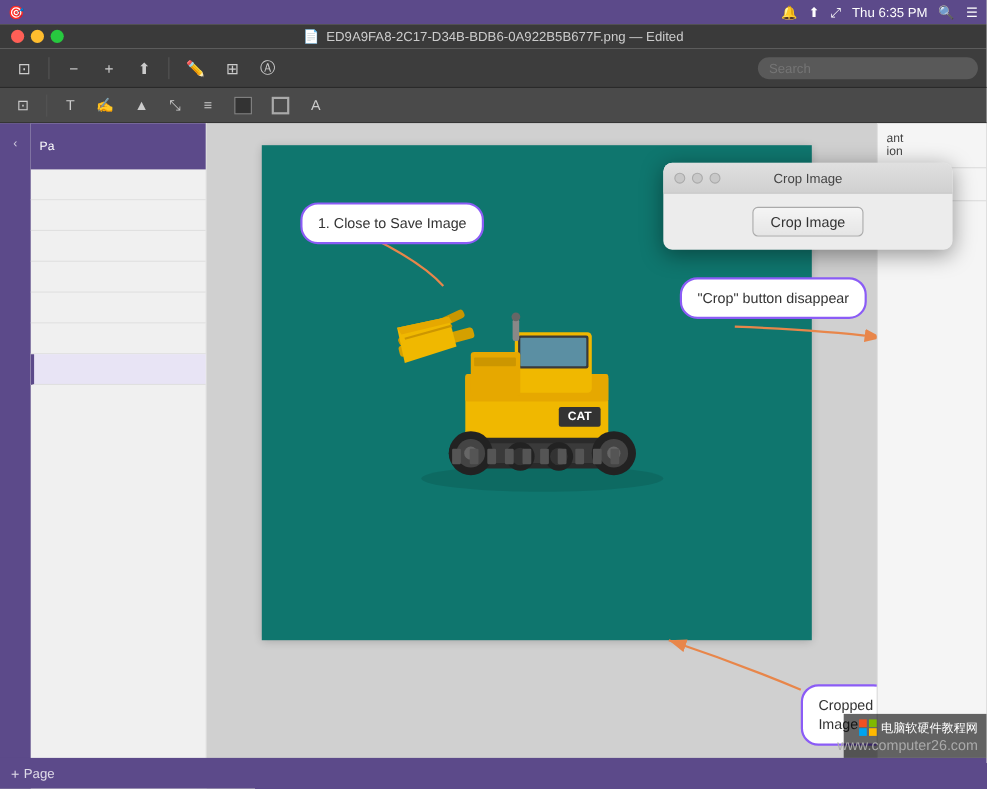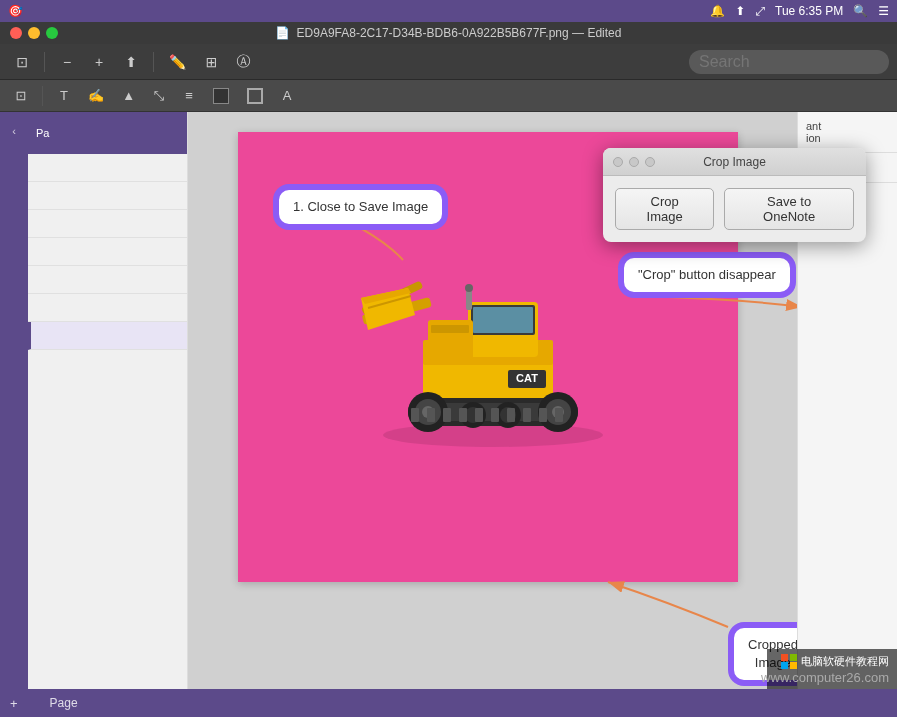--- a/index.html
+++ b/index.html
@@ -109,21 +109,21 @@
     }
     .toolbar-search {
       flex: 1;
       max-width: 200px;
       margin-left: auto;
       background: rgba(255,255,255,0.15);
       border: none;
       border-radius: 12px;
       padding: 3px 10px;
       color: #ccc;
-      font-size: 16px;
+      font-size: 12px;
       outline: none;
     }
 
     
     .format-toolbar {
       width: 100%;
       height: 32px;
       background: #4a4a4a;
       display: flex;
       align-items: center;
@@ -216,21 +216,21 @@
       overflow: hidden;
     }
 
     
     .page-canvas {
       position: absolute;
       top: 20px;
       left: 50px;
       width: 500px;
       height: 450px;
-      background: #ec4899;
+      background: #0f766e;
       box-shadow: 0 2px 8px rgba(0,0,0,0.2);
       display: flex;
       align-items: center;
       justify-content: center;
     }
 
     
     .right-panel {
       width: 100px;
       background: #f5f5f5;
@@ -310,25 +310,25 @@
     }
 
     
     .callout {
       position: absolute;
       z-index: 150;
     }
     .callout-bubble {
       background: white;
       border-radius: 16px;
-      border: 6px solid #8b5cf6;
+      border: 2px solid #8b5cf6;
       padding: 8px 14px;
       font-size: 13px;
       color: #333;
-      text-align: center;
+      text-align: left;
       line-height: 1.4;
     }
 
     
     .annotation-svg {
       position: absolute;
       top: 0;
       left: 0;
       width: 100%;
       height: 100%;
@@ -355,21 +355,20 @@
       color: rgba(255,255,255,0.8);
       cursor: pointer;
       font-size: 13px;
       display: flex;
       align-items: center;
       gap: 4px;
     }
     .bottom-bar-label {
       color: rgba(255,255,255,0.8);
       font-size: 12px;
-      margin-left: 28px;
     }
 
     
     .watermark {
       position: absolute;
       bottom: 28px;
       right: 0;
       width: 130px;
       height: 40px;
       background: rgba(0,0,0,0.6);
@@ -410,21 +409,21 @@
 <body>
 
 <div class="menubar">
   <div class="menubar-left">
     <span>🎯</span>
   </div>
   <div class="menubar-right">
     <span>🔔</span>
     <span>⬆</span>
     <span>⤢</span>
-    <span>Tue 6:35 PM</span>
+    <span>Thu 6:35 PM</span>
     <span>🔍</span>
     <span>☰</span>
   </div>
 </div>
 
 <div class="titlebar">
   <div class="titlebar-left">
     <div class="traffic-lights">
       <div class="traffic-light tl-red"></div>
       <div class="traffic-light tl-yellow"></div>
@@ -621,21 +620,20 @@
 
 <div class="crop-dialog">
   <div class="crop-dialog-titlebar">
     <div class="crop-dialog-dot"></div>
     <div class="crop-dialog-dot"></div>
     <div class="crop-dialog-dot"></div>
     <div class="crop-dialog-title">Crop Image</div>
   </div>
   <div class="crop-dialog-body">
     <button class="dialog-btn">Crop Image</button>
-    <button class="dialog-btn">Save to OneNote</button>
   </div>
 </div>
 
 <div class="bottom-bar">
   <button class="bottom-bar-btn">
     <span>+</span>
     <span class="bottom-bar-label">Page</span>
   </button>
 </div>
 

